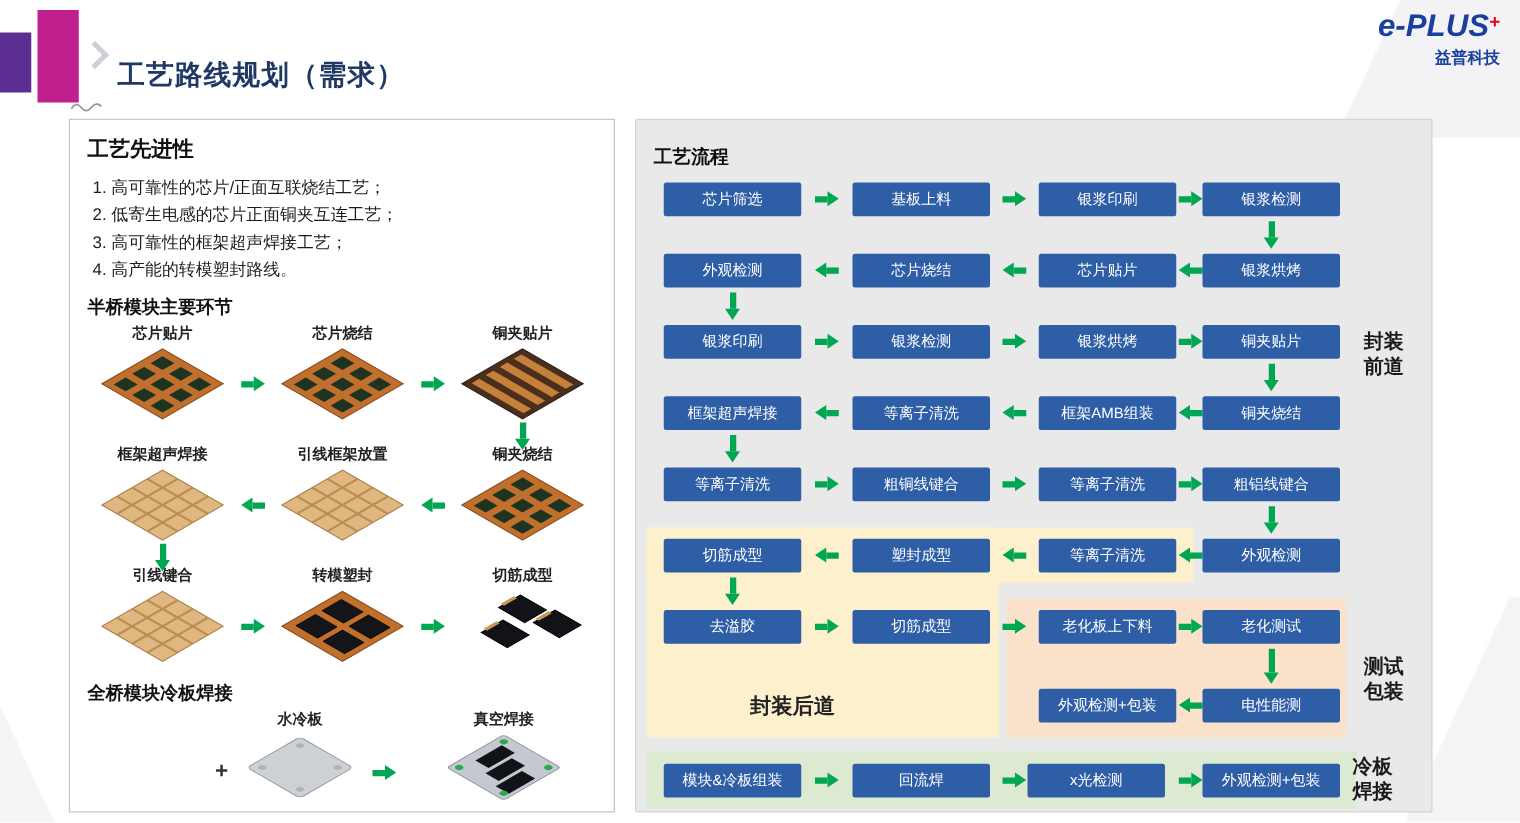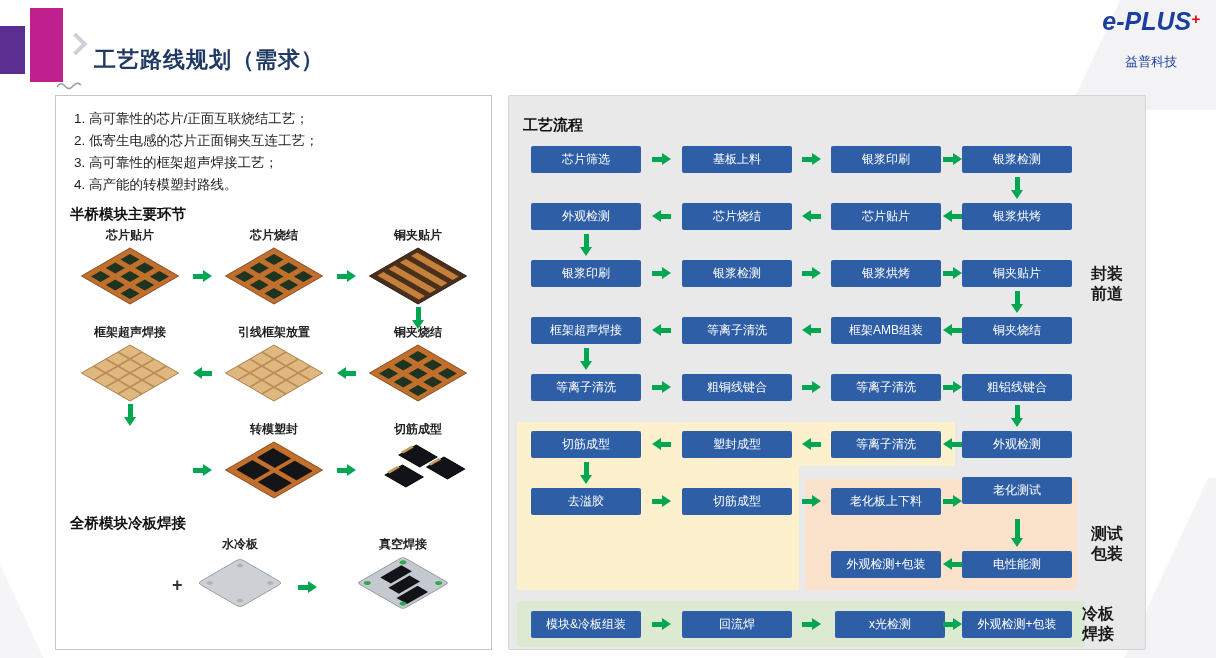--- a/index.html
+++ b/index.html
@@ -18,24 +18,24 @@
     background:linear-gradient(65deg, #f5f5f8 12%, transparent 12.5%); }
 
   
   .hdr { position:absolute; left:0; top:0; width:100%; height:95px; z-index:2; }
   .bar-purple { position:absolute; left:0; top:26px; width:25px; height:48px; background:#5c2e91; }
   .bar-magenta { position:absolute; left:30px; top:8px; width:33px; height:74px; background:#c0208e; }
   .chev { position:absolute; left:68px; top:36px; width:16px; height:16px;
     border-top:4px solid #cfcfda; border-right:4px solid #cfcfda; transform:rotate(45deg); }
   .slide-title { position:absolute; left:94px; top:30px; font-size:22px; font-weight:bold; color:#1f3864; letter-spacing:1px; }
   .squiggle { position:absolute; left:56px; top:80px; }
-  .logo { position:absolute; right:16px; top:8px; text-align:center; line-height:1.1; }
+  .logo { position:absolute; right:16px; top:8px; text-align:right; line-height:1.1; }
   .logo-brand { font-size:25px; font-weight:bold; font-style:italic; color:#1b3f9e; }
   .logo-plus { font-size:15px; font-weight:bold; font-style:italic; color:#e60012; vertical-align:super; }
-  .logo-sub { font-size:13px; font-weight:normal; color:#1b3f9e; margin-top:19px; }
+  .logo-sub { font-size:13px; font-weight:bold; color:#1b3f9e; margin-top:3px; }
 
   
   .left-panel { position:absolute; left:55px; top:95px; width:437px; height:555px;
     background:#ffffff; border:1px solid #c6c6c6; padding:12px 14px 6px; z-index:1; overflow:hidden; }
   .right-panel { position:absolute; left:508px; top:95px; width:638px; height:555px;
     background:#e9e9ea; border:1px solid #d4d4d4; border-radius:2px; z-index:1; }
 
   
   .lp-title { font-size:17px; font-weight:bold; color:#111; margin:0 0 8px; }
   .lp-list { margin:0 0 6px; padding:0 0 0 4px; list-style:none; font-size:13.5px; color:#1c1c1c; line-height:1.62; }
@@ -174,20 +174,21 @@
   </svg>
   <div class="logo">
     <div>
       <span class="logo-brand">e-PLUS</span><span class="logo-plus">+</span>
     </div>
     <div class="logo-sub">益普科技</div>
   </div>
 </header>
 
 <section class="left-panel">
+  <h2 class="lp-title">工艺先进性</h2>
   <ol class="lp-list">
     <li>1.  高可靠性的芯片/正面互联烧结工艺；</li>
     <li>2.  低寄生电感的芯片正面铜夹互连工艺；</li>
     <li>3.  高可靠性的框架超声焊接工艺；</li>
     <li>4.  高产能的转模塑封路线。</li>
   </ol>
 
   <h3 class="sec-title">半桥模块主要环节</h3>
   <div class="hb">
 
@@ -228,20 +229,26 @@
     </div>
     <div class="ah l" style="left:267px;top:139px"></div>
     <div class="cell" style="left:288px;top:97px">
       <div class="lbl">铜夹烧结</div>
       <svg class="img">
           <use href="#s-board"></use>
         </svg>
     </div>
     <div class="av" style="left:54px;top:176px;height:16px"></div>
 
+    <div class="cell" style="left:0;top:194px">
+      <div class="lbl">引线键合</div>
+      <svg class="img">
+          <use href="#s-frame"></use>
+        </svg>
+    </div>
     <div class="ah r" style="left:123px;top:236px"></div>
     <div class="cell" style="left:144px;top:194px">
       <div class="lbl">转模塑封</div>
       <svg class="img">
           <use href="#s-mold"></use>
         </svg>
     </div>
     <div class="ah r" style="left:267px;top:236px"></div>
     <div class="cell" style="left:288px;top:194px">
       <div class="lbl">切筋成型</div>
@@ -332,32 +339,33 @@
     <div class="ah l" style="left:434px;top:342px"></div>
     <div class="fbox" style="left:453px;top:335px">外观检测</div>
     <div class="av" style="left:71px;top:366px"></div>
 
     <div class="fbox" style="left:22px;top:392px">去溢胶</div>
     <div class="ah r" style="left:143px;top:399px"></div>
     <div class="fbox" style="left:173px;top:392px">切筋成型</div>
     <div class="ah r" style="left:293px;top:399px"></div>
     <div class="fbox" style="left:322px;top:392px">老化板上下料</div>
     <div class="ah r" style="left:434px;top:399px"></div>
-    <div class="fbox" style="left:453px;top:381px">老化测试</div>
+    <div class="fbox" style="left:453px;top:392px">老化测试</div>
     <div class="av tall" style="left:502px;top:423px"></div>
 
+    <div class="stage-back" style="top:457px">封装后道</div>
     <div class="fbox" style="left:322px;top:455px">外观检测+包装</div>
     <div class="ah l" style="left:434px;top:462px"></div>
     <div class="fbox" style="left:453px;top:455px">电性能测</div>
 
     <div class="fbox" style="left:22px;top:515px">模块&amp;冷板组装</div>
     <div class="ah r" style="left:143px;top:522px"></div>
     <div class="fbox" style="left:173px;top:515px">回流焊</div>
     <div class="ah r" style="left:293px;top:522px"></div>
-    <div class="fbox" style="left:326px;top:515px">x光检测</div>
+    <div class="fbox" style="left:313px;top:515px">x光检测</div>
     <div class="ah r" style="left:434px;top:522px"></div>
     <div class="fbox" style="left:453px;top:515px">外观检测+包装</div>
 
     <div class="stage" style="left:576px;top:168px">封装前道</div>
     <div class="stage" style="left:576px;top:428px">测试包装</div>
     <div class="stage" style="left:567px;top:508px">冷板焊接</div>
   </div>
 </section>
 
 </body></html>

